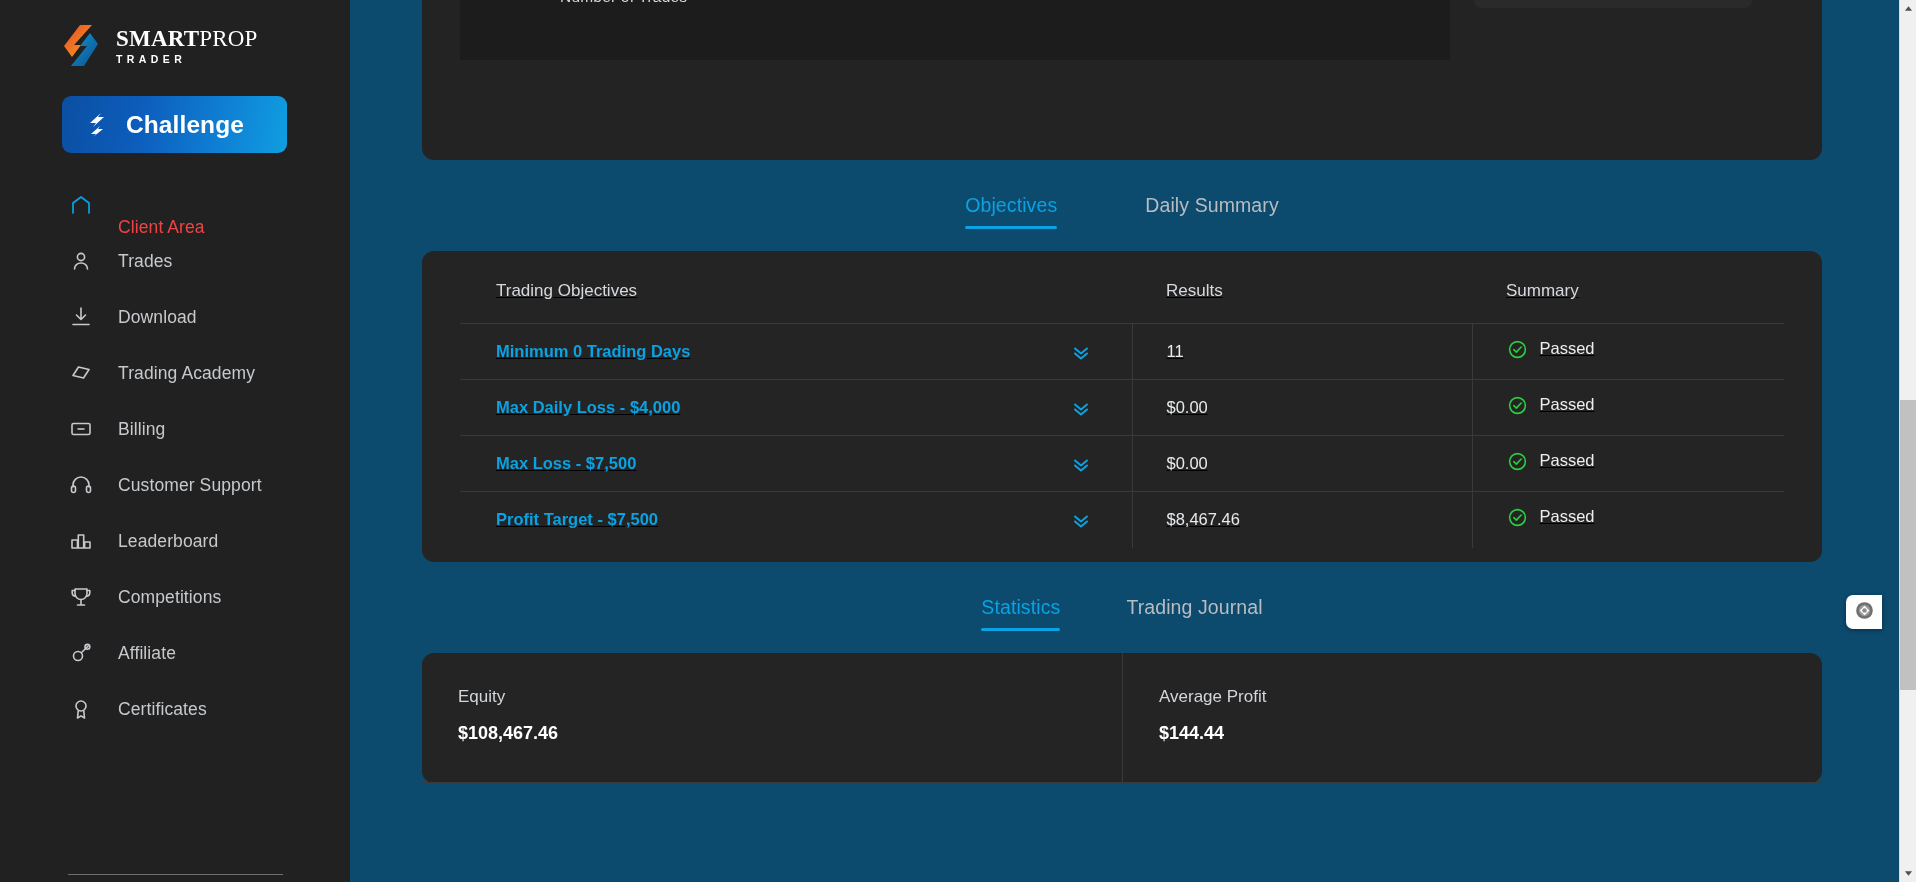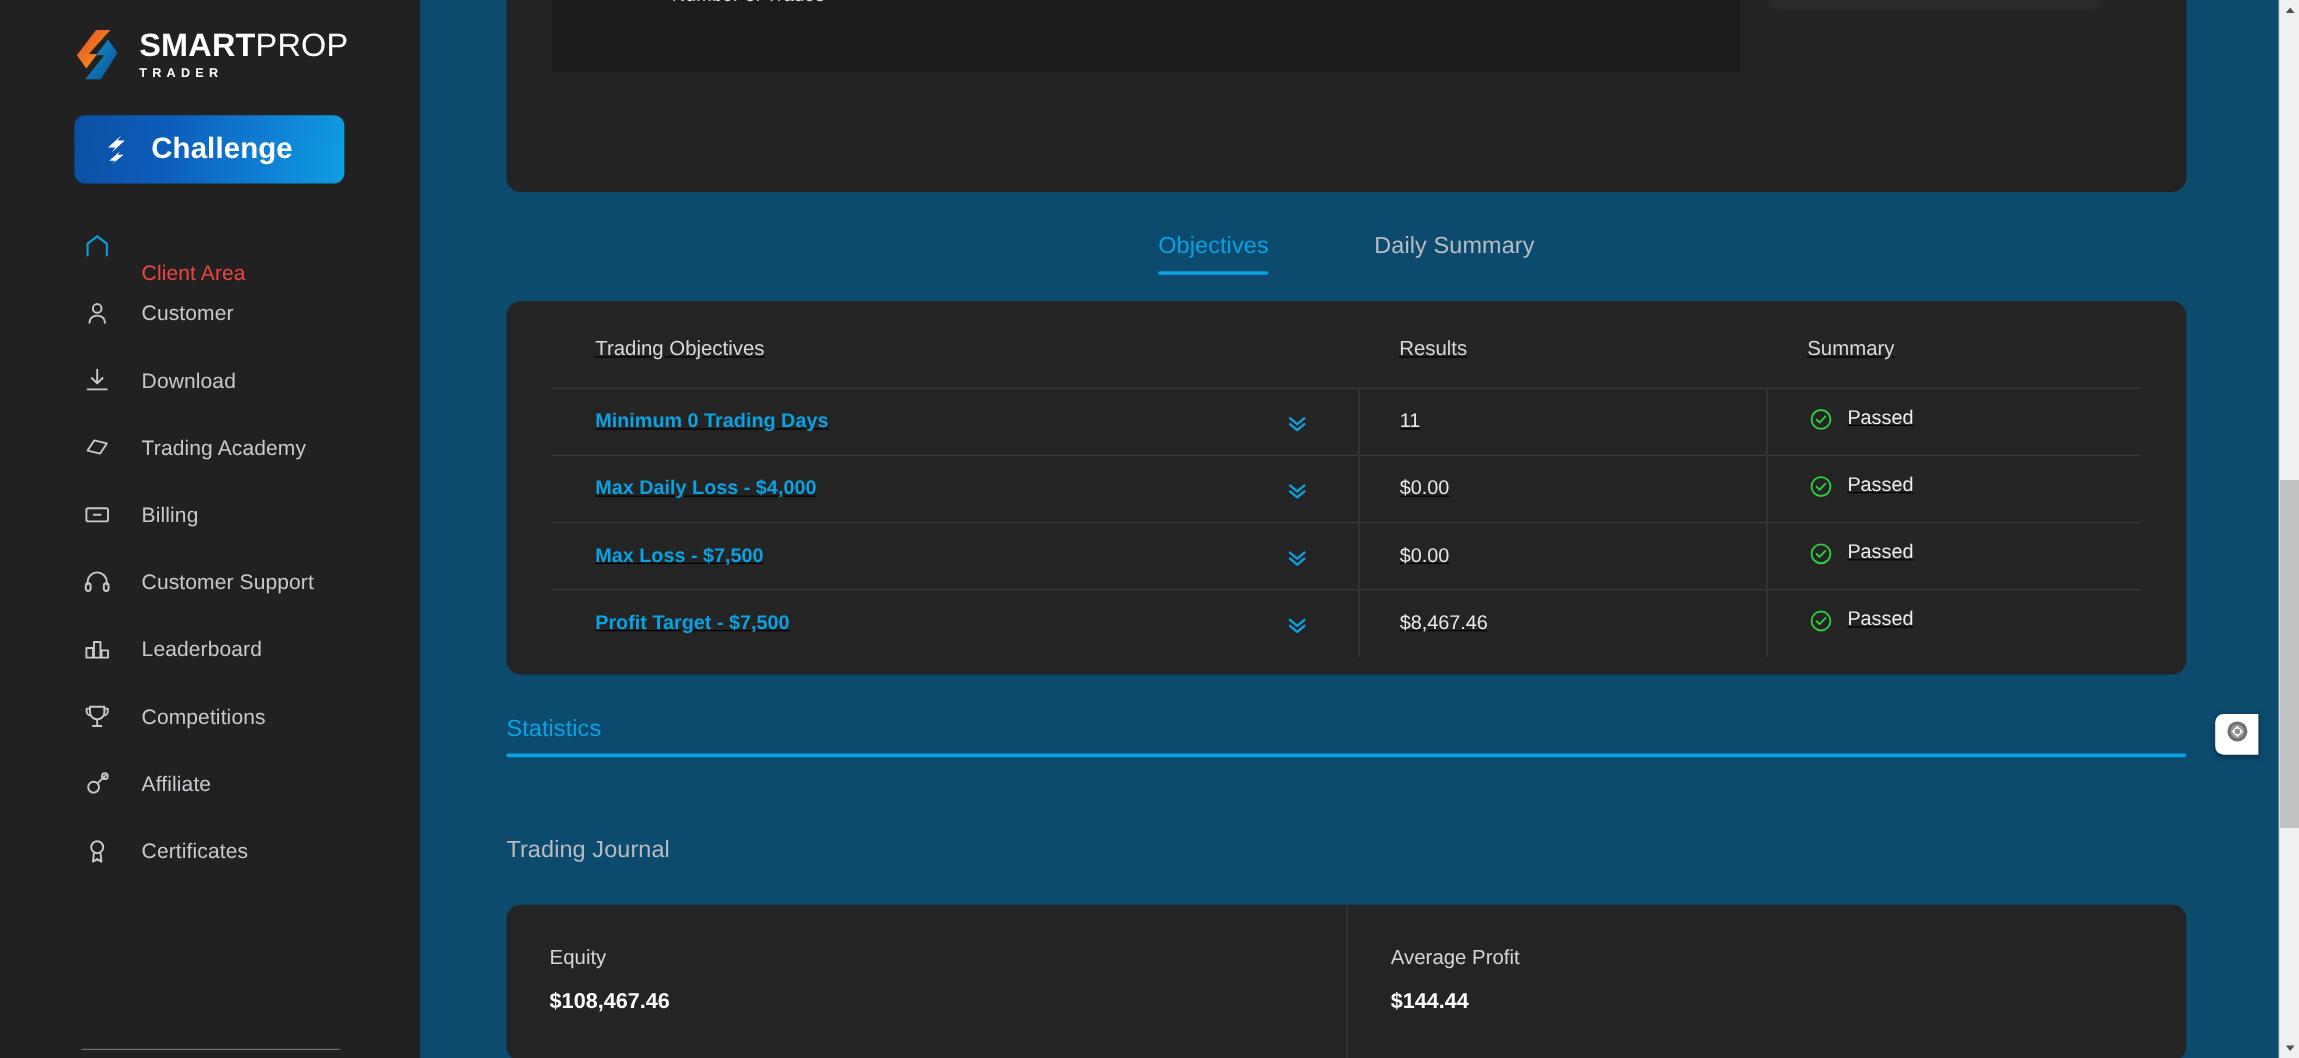--- a/index.html
+++ b/index.html
@@ -20,22 +20,22 @@
     overflow: hidden;
   }
   .logo-wrap {
     display: flex; align-items: center;
     padding: 22px 0 0 62px;
     height: 70px;
   }
   .logo-mark { width: 42px; height: 44px; flex: 0 0 42px; }
   .logo-text { margin-left: 12px; line-height: 1; }
   .logo-top {
-    font-size: 27px; letter-spacing: .2px; color: #fff;
-    font-weight: 700; display: flex;
+    font-size: 23px; letter-spacing: .2px; color: #fff;
+    font-weight: 700; display: flex; font-family: Liberation Serif, serif;
   }
   .logo-top .lt-bold { font-weight: 800; }
   .logo-top .lt-light { font-weight: 400; }
   .logo-sub {
     font-size: 10.5px; letter-spacing: 4.4px; color: #fff;
     font-weight: 600; margin-top: 3px;
   }
 
   .challenge-btn {
     margin: 26px 0 0 62px;
@@ -275,21 +275,21 @@
         <span class="ni-label">Client Area</span>
       </a>
 
       <a class="nav-item">
         <span class="ni-icon">
           <svg viewBox="0 0 24 24" width="24" height="24" fill="none" stroke="#c6c9cd" stroke-width="1.6" stroke-linecap="round">
             <circle cx="12" cy="8" r="3.6"></circle>
               <path d="M5.5 20c0-3.6 2.9-6 6.5-6s6.5 2.4 6.5 6"></path>
           </svg>
         </span>
-        <span class="ni-label">Customer</span>
+        <span class="ni-label">Trades</span>
       </a>
 
       <a class="nav-item">
         <span class="ni-icon">
           <svg viewBox="0 0 24 24" width="24" height="24" fill="none" stroke="#c6c9cd" stroke-width="1.6" stroke-linecap="round" stroke-linejoin="round">
             <path d="M12 3v11M7.5 10l4.5 4.5 4.5-4.5"></path>
               <path d="M4 19.5h16"></path>
           </svg>
         </span>
         <span class="ni-label">Download</span>
@@ -511,21 +511,21 @@
                   </span>
                   <span class="st-label">Passed</span>
                 </div>
               </td>
             </tr>
 
           </tbody>
         </table>
       </section>
 
-      <div class="tabbar" style="gap:66px;flex-direction:column;">
+      <div class="tabbar" style="gap:66px;">
         <div class="tab active">
           <span>Statistics</span>
         </div>
         <div class="tab">
           <span>Trading Journal</span>
         </div>
       </div>
 
       <section class="stats-card">
         <div class="stat-col">

